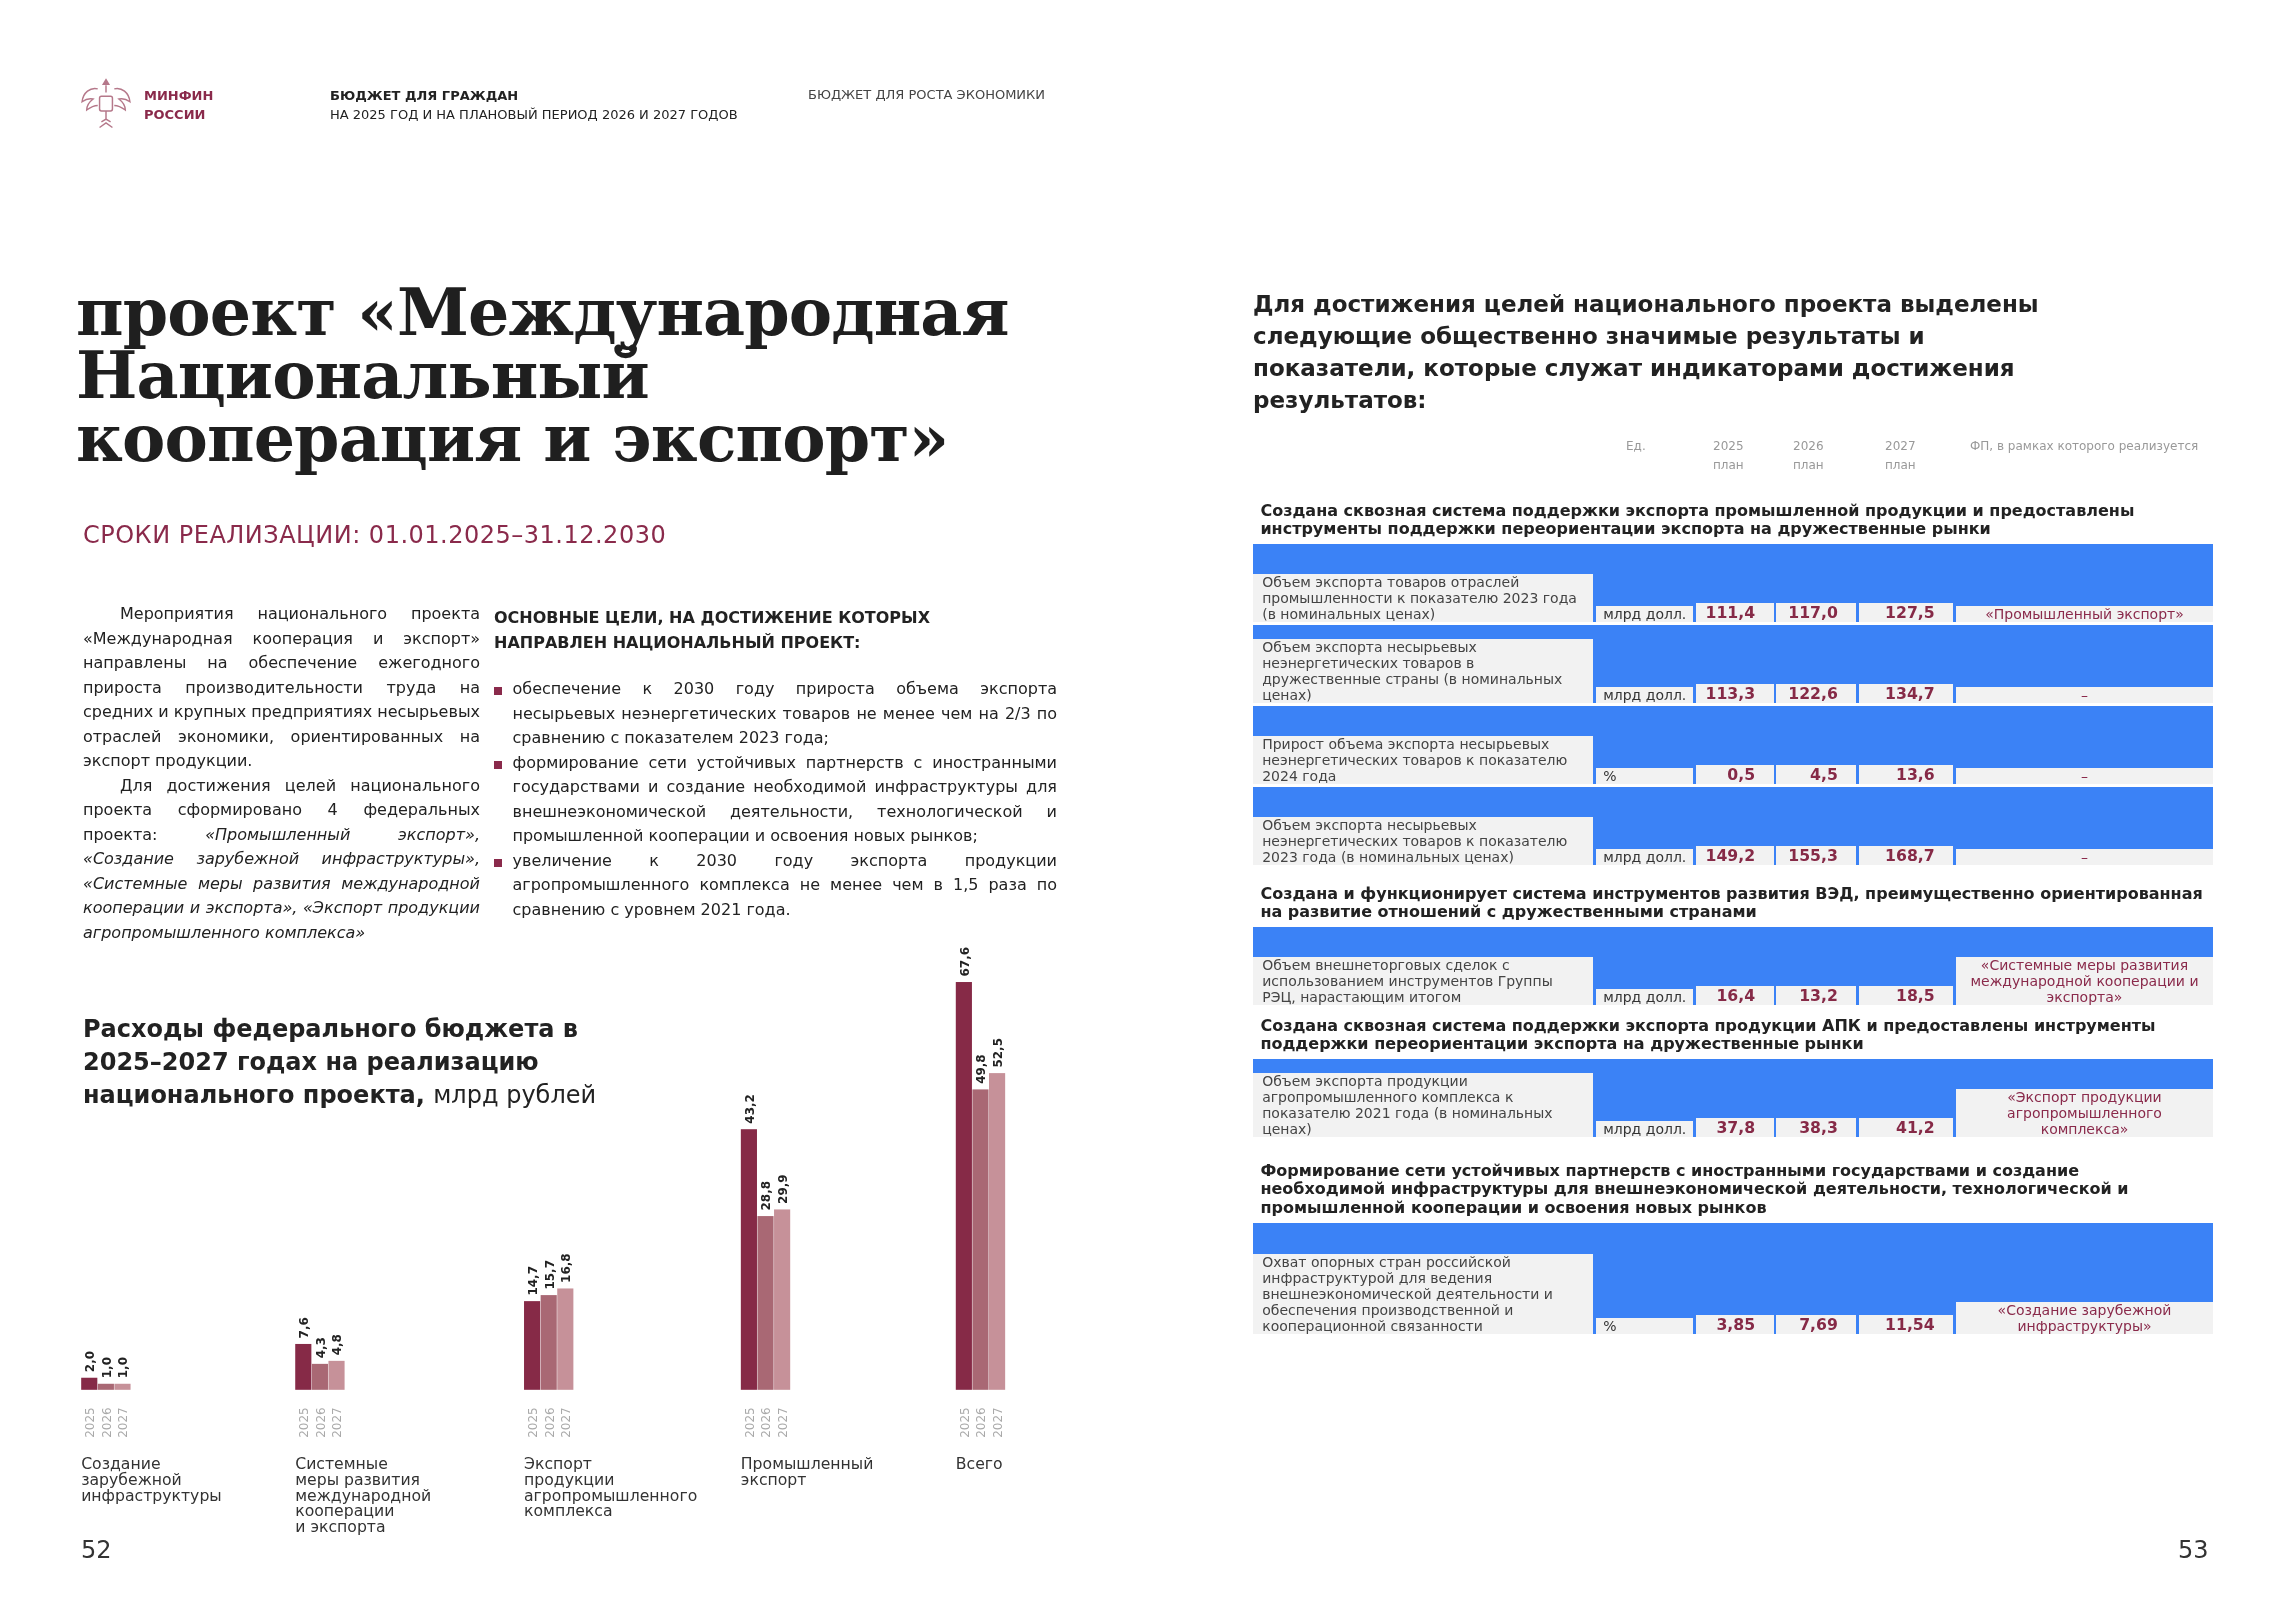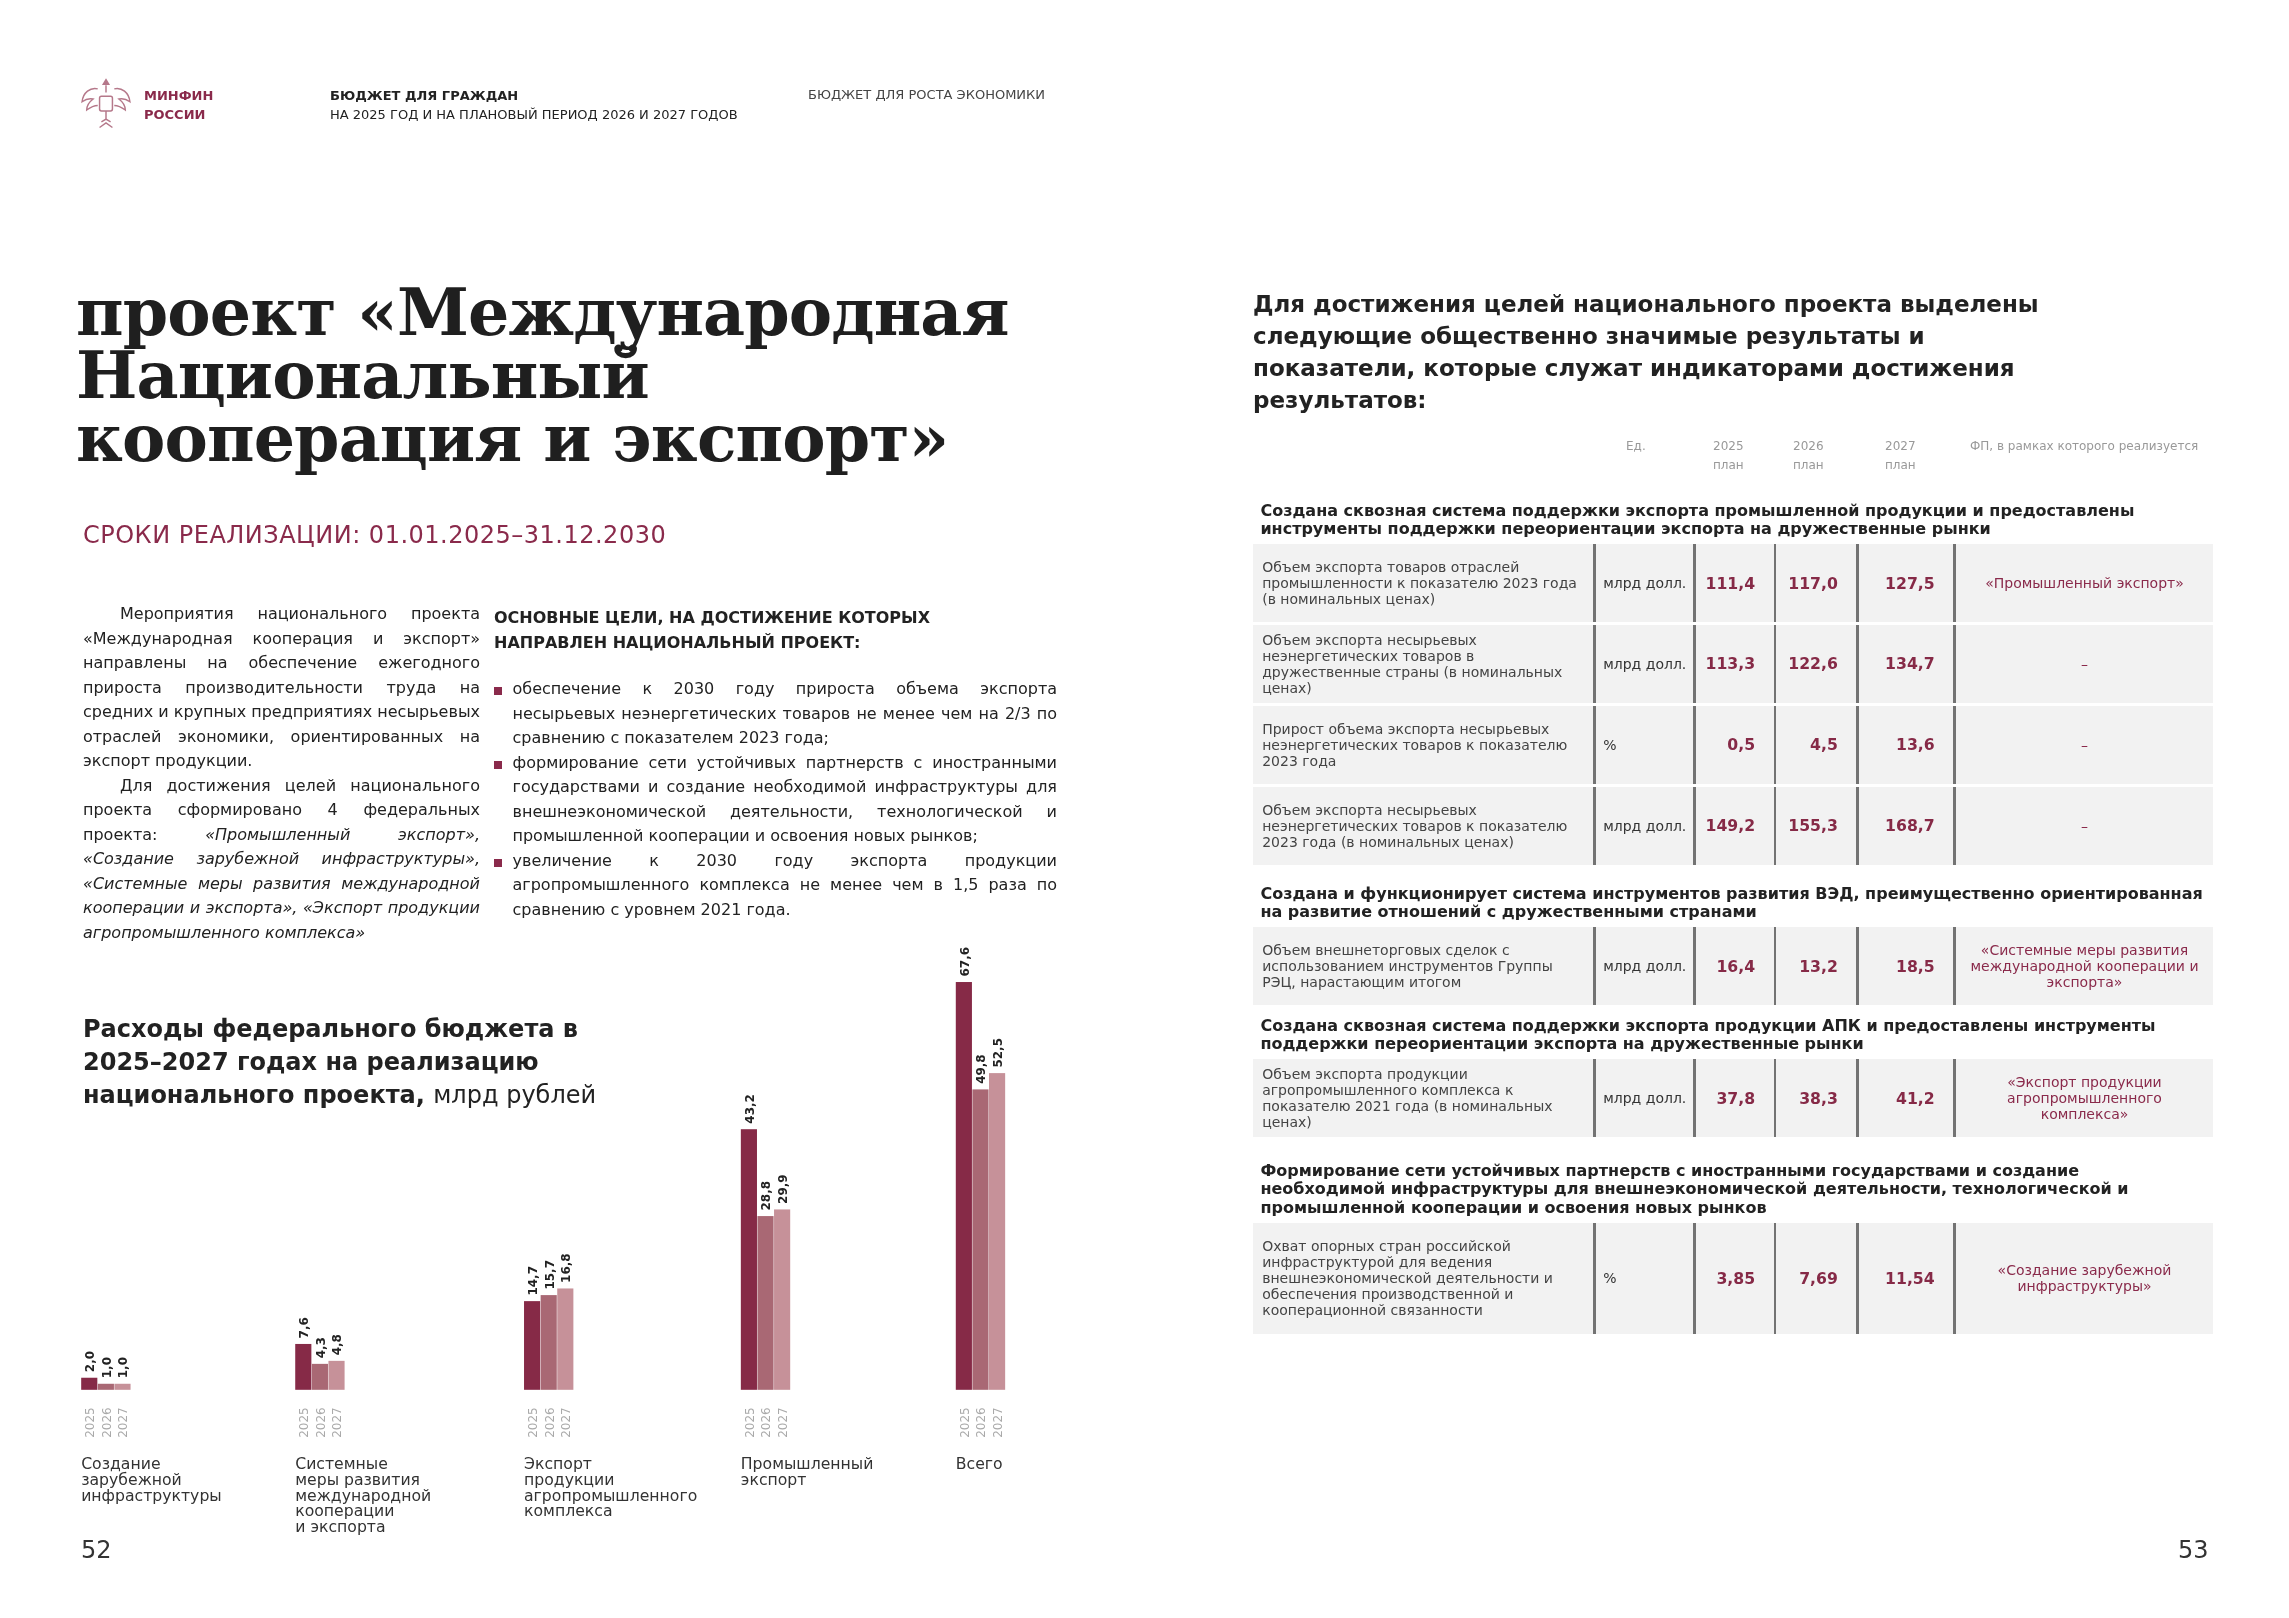--- a/index.html
+++ b/index.html
@@ -30,21 +30,21 @@
   
   .ch-title { left:83px; top:1013px; width:517px; font-size:24px; line-height:33px; font-weight:bold; color:#222; }
   .ch-title .unit { font-weight:normal; }
   #chart { left:0; top:0; width:1144px; height:1619px; }
 
   
   .rp-head { left:1253px; top:288px; width:831px; font-size:23px; line-height:32px; font-weight:bold; color:#222; }
   .th { font-size:12px; color:#999; line-height:18.5px; }
   .tbl { left:1253px; top:0; width:960px; }
   .sec-title { font-size:16px; font-weight:bold; color:#222; line-height:18.5px; }
-  .row { display:flex; background:#737373; }
+  .row { display:flex; background:#3b82f6;align-items:flex-end; }
   .row > div { background:#f2f2f2; margin-right:2.8px; display:flex; align-items:center; }
   .row > div:last-child { margin-right:0; }
   .c-name { width:340px; padding:0 9.2px; font-size:14px; line-height:16px; color:#444; }
   .c-unit { width:97px; padding-left:7.4px; font-size:14px; color:#333; }
   .c-v { justify-content:flex-end; padding-right:18.5px; font-size:15.7px; font-weight:bold; color:#862a47; }
   .c-v1 { width:78px; } .c-v2 { width:80px; } .c-v3 { width:94px; }
   .c-fp { flex:1; justify-content:center; text-align:center; font-size:14px; line-height:16px; color:#8a2a4b; padding:0 5.5px; }
   .pnum { font-size:24px; color:#333; }
 </style>
 </head>
@@ -180,21 +180,21 @@
       </div>
       <div class="row" style="margin-bottom: 2.8px; height: 78px;">
         <div class="c-name">Объем экспорта несырьевых неэнергетических товаров в дружественные страны (в номинальных ценах)</div>
         <div class="c-unit">млрд долл.</div>
         <div class="c-v c-v1">113,3</div>
         <div class="c-v c-v2">122,6</div>
         <div class="c-v c-v3">134,7</div>
         <div class="c-fp">–</div>
       </div>
       <div class="row" style="margin-bottom: 2.8px; height: 78px;">
-        <div class="c-name">Прирост объема экспорта несырьевых неэнергетических товаров к показателю 2023 года</div>
+        <div class="c-name">Прирост объема экспорта несырьевых неэнергетических товаров к показателю 2024 года</div>
         <div class="c-unit">%</div>
         <div class="c-v c-v1">0,5</div>
         <div class="c-v c-v2">4,5</div>
         <div class="c-v c-v3">13,6</div>
         <div class="c-fp">–</div>
       </div>
       <div class="row" style="margin-bottom: 2.8px; height: 78px;">
         <div class="c-name">Объем экспорта несырьевых неэнергетических товаров к показателю 2023 года (в номинальных ценах)</div>
         <div class="c-unit">млрд долл.</div>
         <div class="c-v c-v1">149,2</div>

